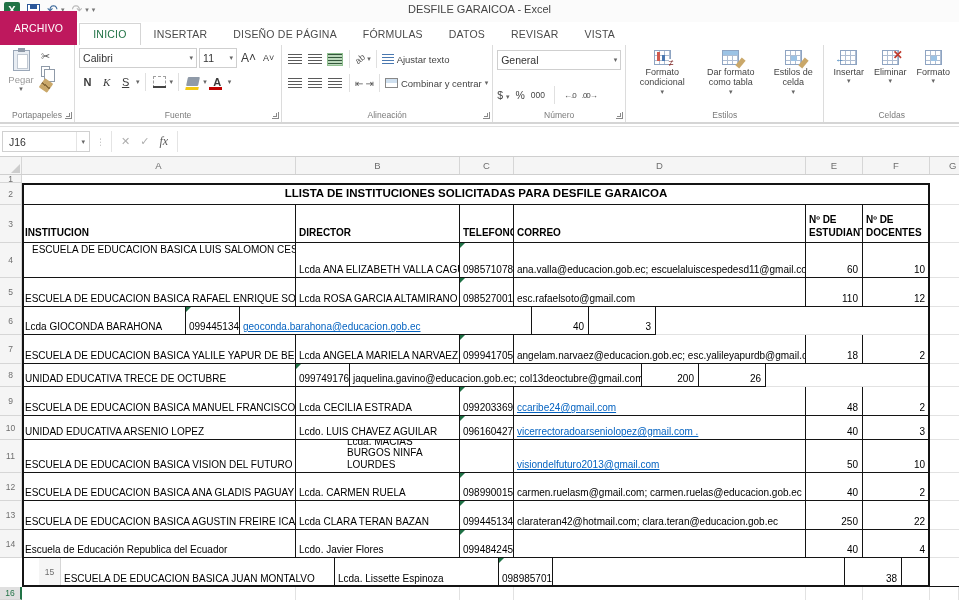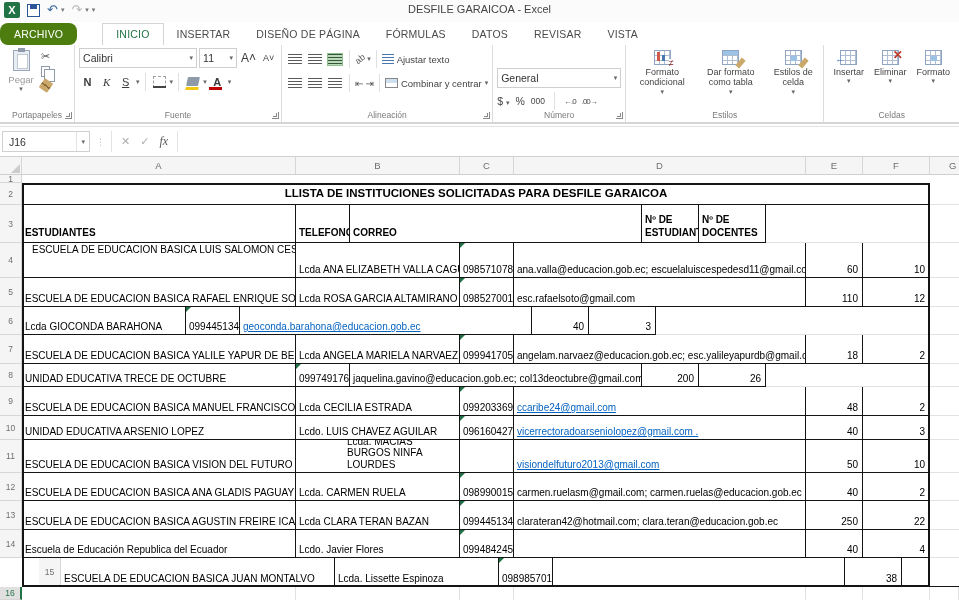--- a/index.html
+++ b/index.html
@@ -15,22 +15,22 @@
   .save-ico { width:13px; height:13px; border:1.5px solid #2b579a; position:relative; background:#fff; }
   .save-ico::before { content:""; position:absolute; top:0; left:2px; right:2px; height:4px; background:#2b579a; }
   .qat-btn { font-size:13px; color:#3f6b9c; line-height:14px; }
   .qat-btn.dis { color:#b9b9b9; }
   .mini-drop { font-size:7px; color:#777; margin-left:-4px; }
   .win-title { position:absolute; left:0; right:0; top:3px; text-align:center; font-size:11px; color:#444; }
 
   
   .tabrow { position:absolute; top:22px; left:0; right:0; height:23px; background:#fff; display:flex; align-items:flex-end; }
   .tab { font-size:10.5px; color:#4a4a4a; padding:4px 13px 5px; letter-spacing:.2px; }
-  .tab.file { background:#4d7c0f; color:#fff; padding:5px 14px; margin-right:2px;border-radius:8px; }
-  .tab.active { color:#217346; background:#fff; border:1px solid #d5d5d5; border-bottom:none;margin-left:23px; }
+  .tab.file { background:#be185d; color:#fff; padding:11px 14px; margin-right:2px; }
+  .tab.active { color:#217346; background:#fff; border:1px solid #d5d5d5; border-bottom:none; }
 
   
   .ribbon { position:absolute; top:45px; left:0; right:0; height:79px; background:#fff; border-bottom:2px solid #d5d5d5; display:flex; }
   .group { position:relative; border-right:1px solid #dcdcdc; display:flex; flex-direction:column; padding:3px 4px 0; }
   .gbody { flex:1; display:flex; }
   .glabel { font-size:8.5px; color:#7a7a7a; text-align:center; padding:0 8px 2px; }
   .dlg { position:absolute; right:2px; bottom:3px; width:7px; height:7px; border-right:1px solid #8a8a8a; border-bottom:1px solid #8a8a8a; }
   .dlg::before { content:""; position:absolute; right:1px; bottom:1px; width:3px; height:3px; border-right:1px solid #8a8a8a; border-bottom:1px solid #8a8a8a; }
   .drop { font-size:7px; color:#666; }
 
@@ -258,21 +258,21 @@
               <span>Combinar y centrar</span>
               <span class="drop">▾</span>
             </span>
         </div>
       </div>
       <div class="glabel">Alineación</div>
       <span class="dlg"></span>
     </div>
 
     <div class="group">
-      <div class="gbody" style="flex-direction:column; justify-content:flex-end; gap:4px; padding-top:2px;">
+      <div class="gbody" style="flex-direction:column; justify-content:flex-start; gap:16px; padding-top:2px;">
         <div class="combo" style="width:124px;">
             <span>General</span>
             <span class="drop">▾</span>
           </div>
         <div class="frow" style="gap:6px;">
           <span class="num-sym"><span>$</span> <span class="drop">▾</span></span>
           <span class="num-sym">%</span>
           <span class="num-sym" style="font-size:8.5px;">000</span>
           <span class="vsep"></span>
           <span class="dec-ico">←.0</span>
@@ -381,21 +381,24 @@
       <div class="rh">2</div>
       <div class="c titlecell">
           <span class="t">LLISTA DE INSTITUCIONES SOLICITADAS PARA DESFILE GARAICOA</span>
         </div>
       <div class="c g"></div>
     </div>
 
     <div class="r row3 hdr">
       <div class="rh">3</div>
       <div class="c tc w-a">
-          <span class="t">ESTUDIANTES</span>
+          <span class="t">INSTITUCION</span>
+        </div>
+      <div class="c tc w-b">
+          <span class="t">DIRECTOR</span>
         </div>
       <div class="c tc w-c">
           <span class="t">TELEFONO</span>
         </div>
       <div class="c tc w-d">
           <span class="t">CORREO</span>
         </div>
       <div class="c tc w-e">
           <span class="t">Nº DE ESTUDIANTES</span>
         </div>

